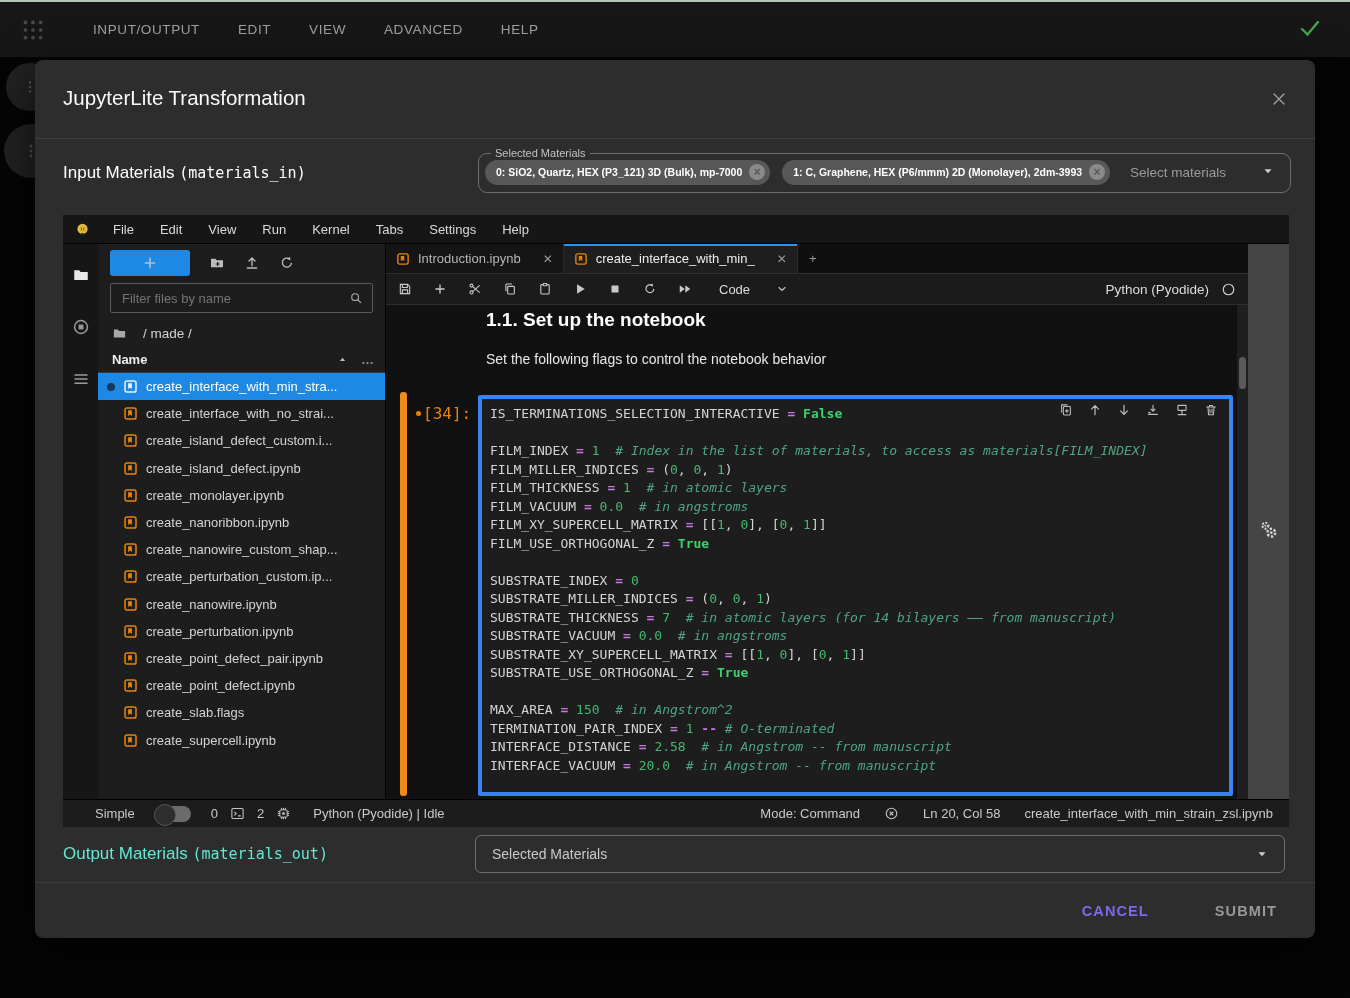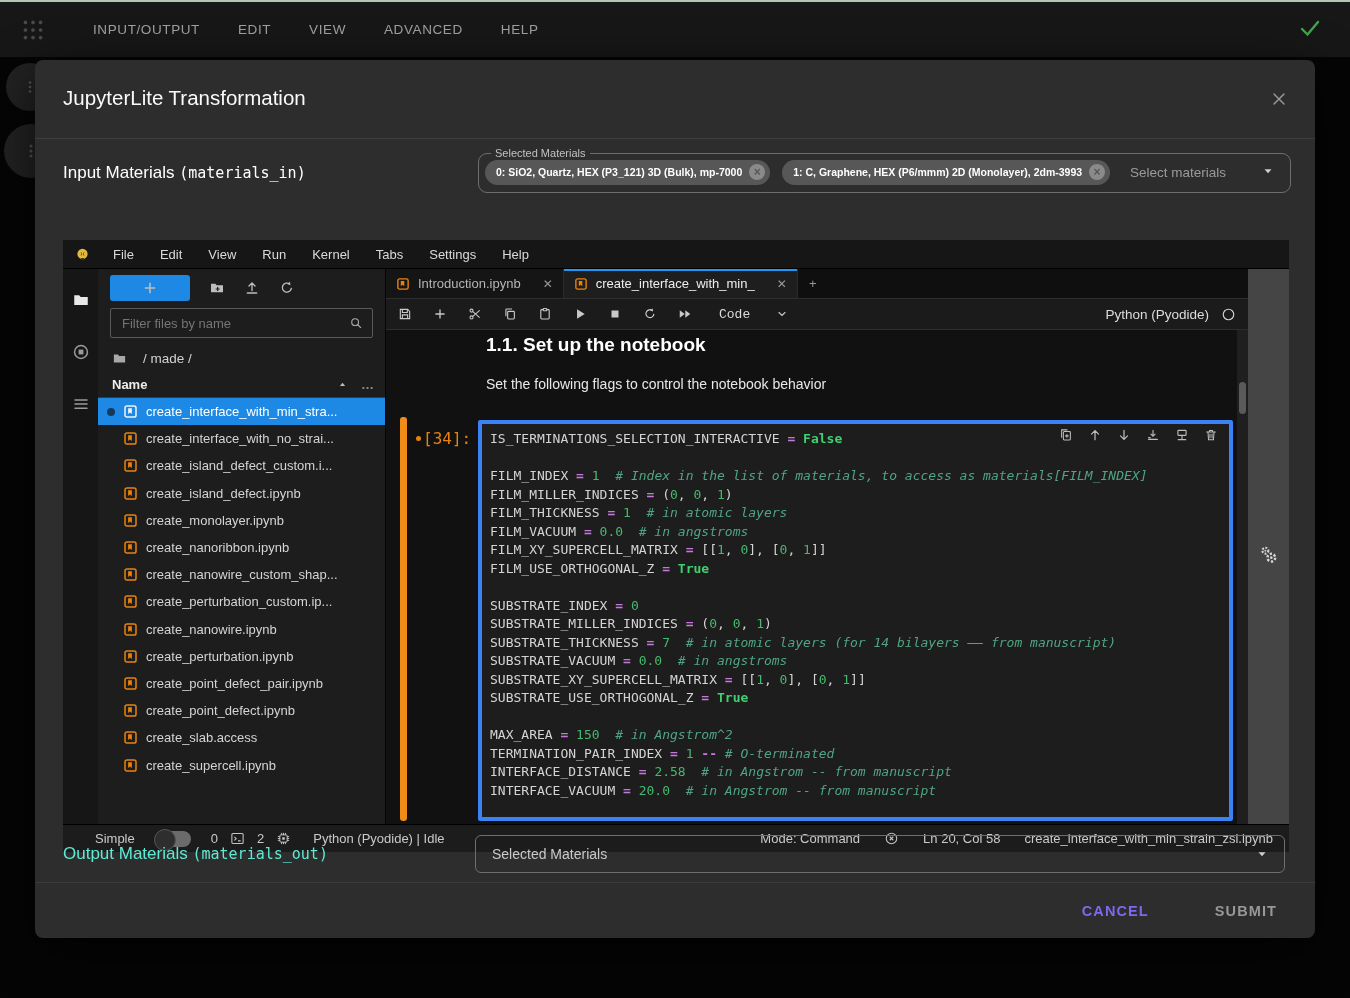--- a/index.html
+++ b/index.html
@@ -37,21 +37,21 @@
   .sel-fieldset legend{font-size:11px;color:#c2c2c2;margin-left:6px;padding:0 4px;}
   .chips{display:flex;align-items:center;gap:12px;margin-top:-2px;position:relative;height:30px;}
   .chip{background:#575757;border-radius:13px;height:25px;display:flex;align-items:center;
         gap:7px;padding:0 5px 0 11px;color:#fff;font-size:10.5px;font-weight:bold;white-space:nowrap;cursor:pointer;}
   .chip-x{width:16px;height:16px;border-radius:50%;background:#8a8a8a;color:#575757;font-size:12px;
         display:flex;align-items:center;justify-content:center;font-weight:bold;cursor:pointer;}
   .sel-placeholder{color:#9b9b9b;font-size:13.5px;margin-left:8px;}
   .sel-caret{position:absolute;right:16px;top:8px;color:#cfcfcf;font-size:12px;}
 
   
-  .jupyter{position:absolute;left:28px;top:155px;width:1226px;height:612px;background:#121212;margin-top:25px;}
+  .jupyter{position:absolute;left:28px;top:155px;width:1226px;height:612px;background:#121212;}
   .jmenu{height:28px;background:#161616;display:flex;align-items:center;padding-left:12px;border-bottom:1px solid #000;}
   .jmenu .ic{font-size:15px;margin-right:10px;}
   .jmi{color:#dadada;font-size:13px;padding:0 13px;cursor:pointer;}
   .jbody{position:absolute;left:0;right:0;top:29px;bottom:27px;display:flex;}
 
   .rail{width:35px;background:#161616;display:flex;flex-direction:column;align-items:center;
         padding-top:22px;gap:34px;}
   .rail .ic{font-size:18px;color:#9a9a9a;cursor:pointer;}
   .rail .ic.active{color:#e8e8e8;}
 
@@ -85,21 +85,21 @@
         color:#b5b5b5;font-size:13px;cursor:pointer;}
   .tab .ic{font-size:14px;color:#e8820c;}
   .tab-x{color:#9a9a9a;font-size:12px;margin-left:14px;cursor:pointer;}
   .tab.active{background:#1e1e1e;color:#ededed;box-shadow:inset 0 2px 0 #2196f3;}
   .tab-add{width:30px;display:flex;align-items:center;justify-content:center;color:#9a9a9a;
         font-size:13px;cursor:pointer;}
 
   .nbtoolbar{height:30px;background:#1b1b1b;border-bottom:1px solid #2e2e2e;display:flex;
         align-items:center;padding:0 12px;gap:21px;}
   .nbtoolbar .ic{font-size:14px;color:#c9c9c9;cursor:pointer;}
-  .celltype{display:flex;align-items:center;gap:26px;color:#dcdcdc;font-size:13px;margin-left:6px;cursor:pointer;font-family:Liberation Mono, monospace;}
+  .celltype{display:flex;align-items:center;gap:26px;color:#dcdcdc;font-size:13px;margin-left:6px;cursor:pointer;}
   .celltype .ic{font-size:12px;}
   .kernel-area{margin-left:auto;display:flex;align-items:center;gap:12px;color:#dcdcdc;font-size:13.5px;}
   .kernel-area .ic{font-size:15px;color:#cfcfcf;cursor:pointer;}
 
   .nbcontent{flex:1;position:relative;background:#111;overflow:hidden;}
   .vsb{position:absolute;right:0;top:0;bottom:0;width:11px;background:#1f1f1f;}
   .vsb-thumb{position:absolute;left:2px;right:2px;top:52px;height:32px;background:#5a5a5a;border-radius:4px;cursor:pointer;}
   .md-heading{position:absolute;left:100px;top:4px;font-size:19px;font-weight:bold;color:#fff;}
   .md-sub{position:absolute;left:100px;top:46px;font-size:14px;color:#e8e8e8;}
   .cell-bar{position:absolute;left:14px;top:87px;bottom:4px;width:7px;background:#ef8c17;border-radius:3px;cursor:pointer;}
@@ -431,21 +431,21 @@
               </span>
               <span>create_point_defect.ipynb</span>
             </div>
             <div class="fitem">
               <span class="ic">
                 <svg xmlns="http://www.w3.org/2000/svg" viewBox="0 0 24 24" fill="none">
                   <rect x="3.2" y="3.2" width="17.6" height="17.6" rx="3" stroke="currentColor" stroke-width="2.4"></rect>
                   <path d="M8.2 6.8h6v9l-3-2.4-3 2.4z" fill="currentColor"></path>
                 </svg>
               </span>
-              <span>create_slab.access</span>
+              <span>create_slab.flags</span>
             </div>
             <div class="fitem">
               <span class="ic">
                 <svg xmlns="http://www.w3.org/2000/svg" viewBox="0 0 24 24" fill="none">
                   <rect x="3.2" y="3.2" width="17.6" height="17.6" rx="3" stroke="currentColor" stroke-width="2.4"></rect>
                   <path d="M8.2 6.8h6v9l-3-2.4-3 2.4z" fill="currentColor"></path>
                 </svg>
               </span>
               <span>create_supercell.ipynb</span>
             </div>

